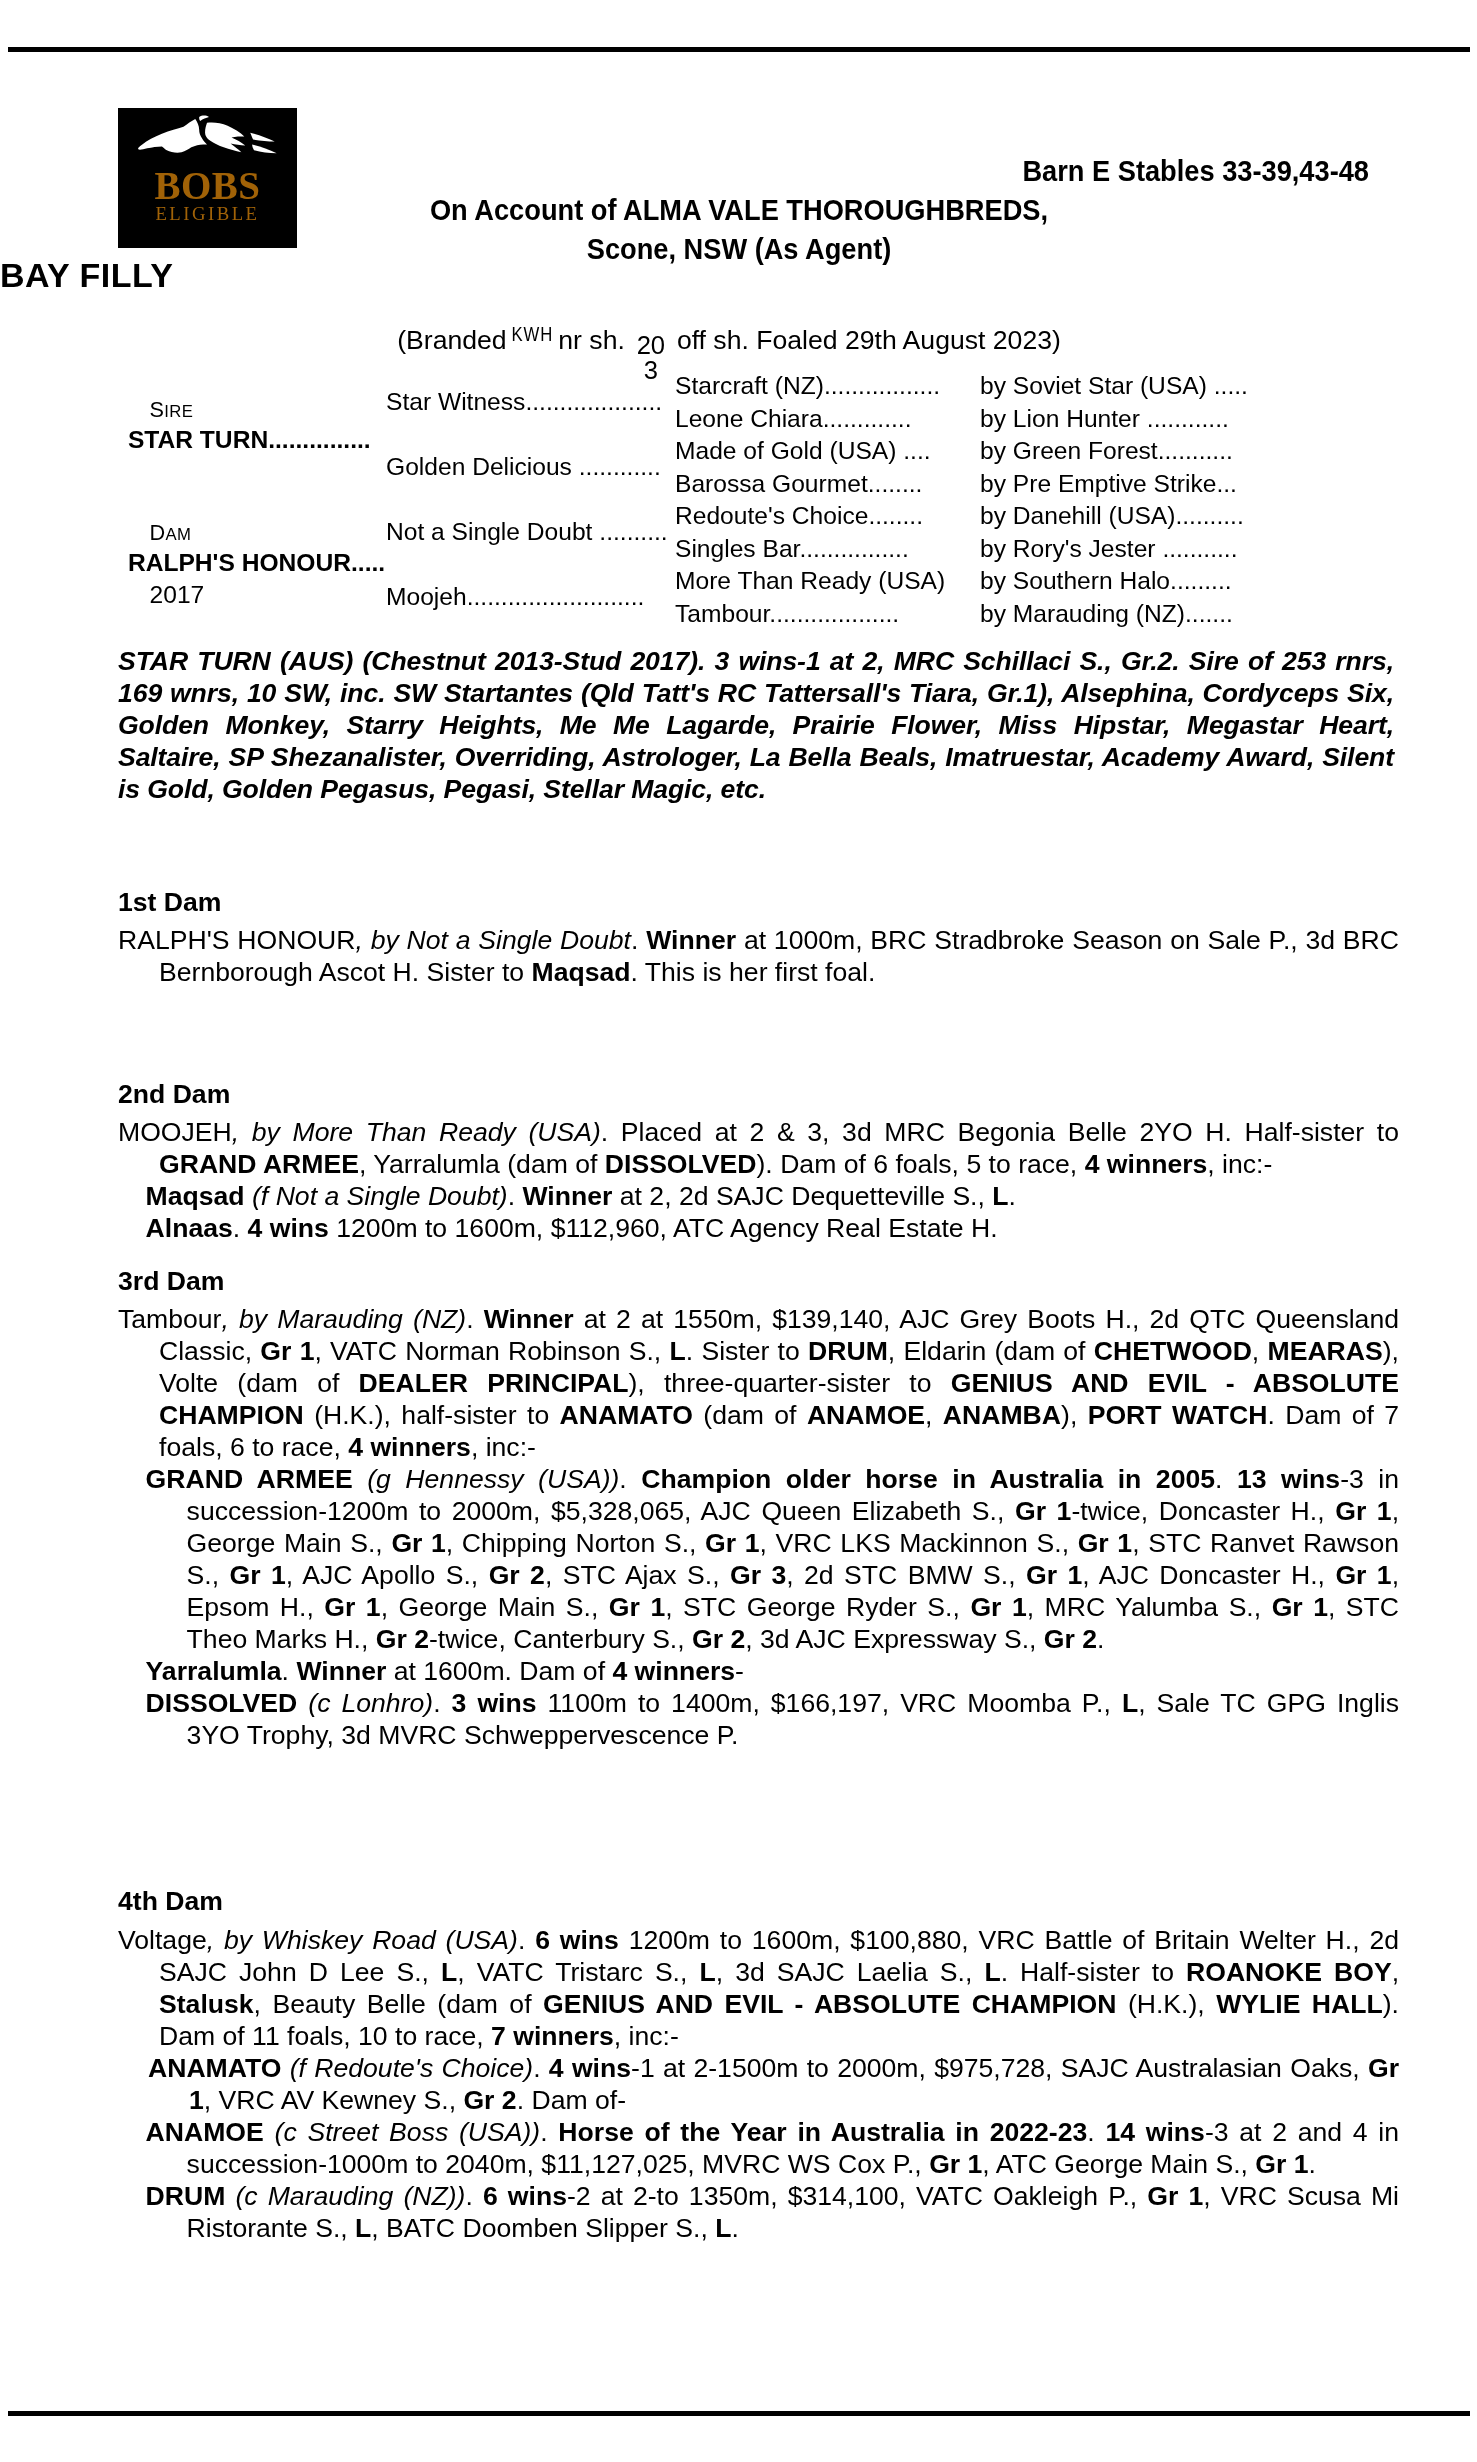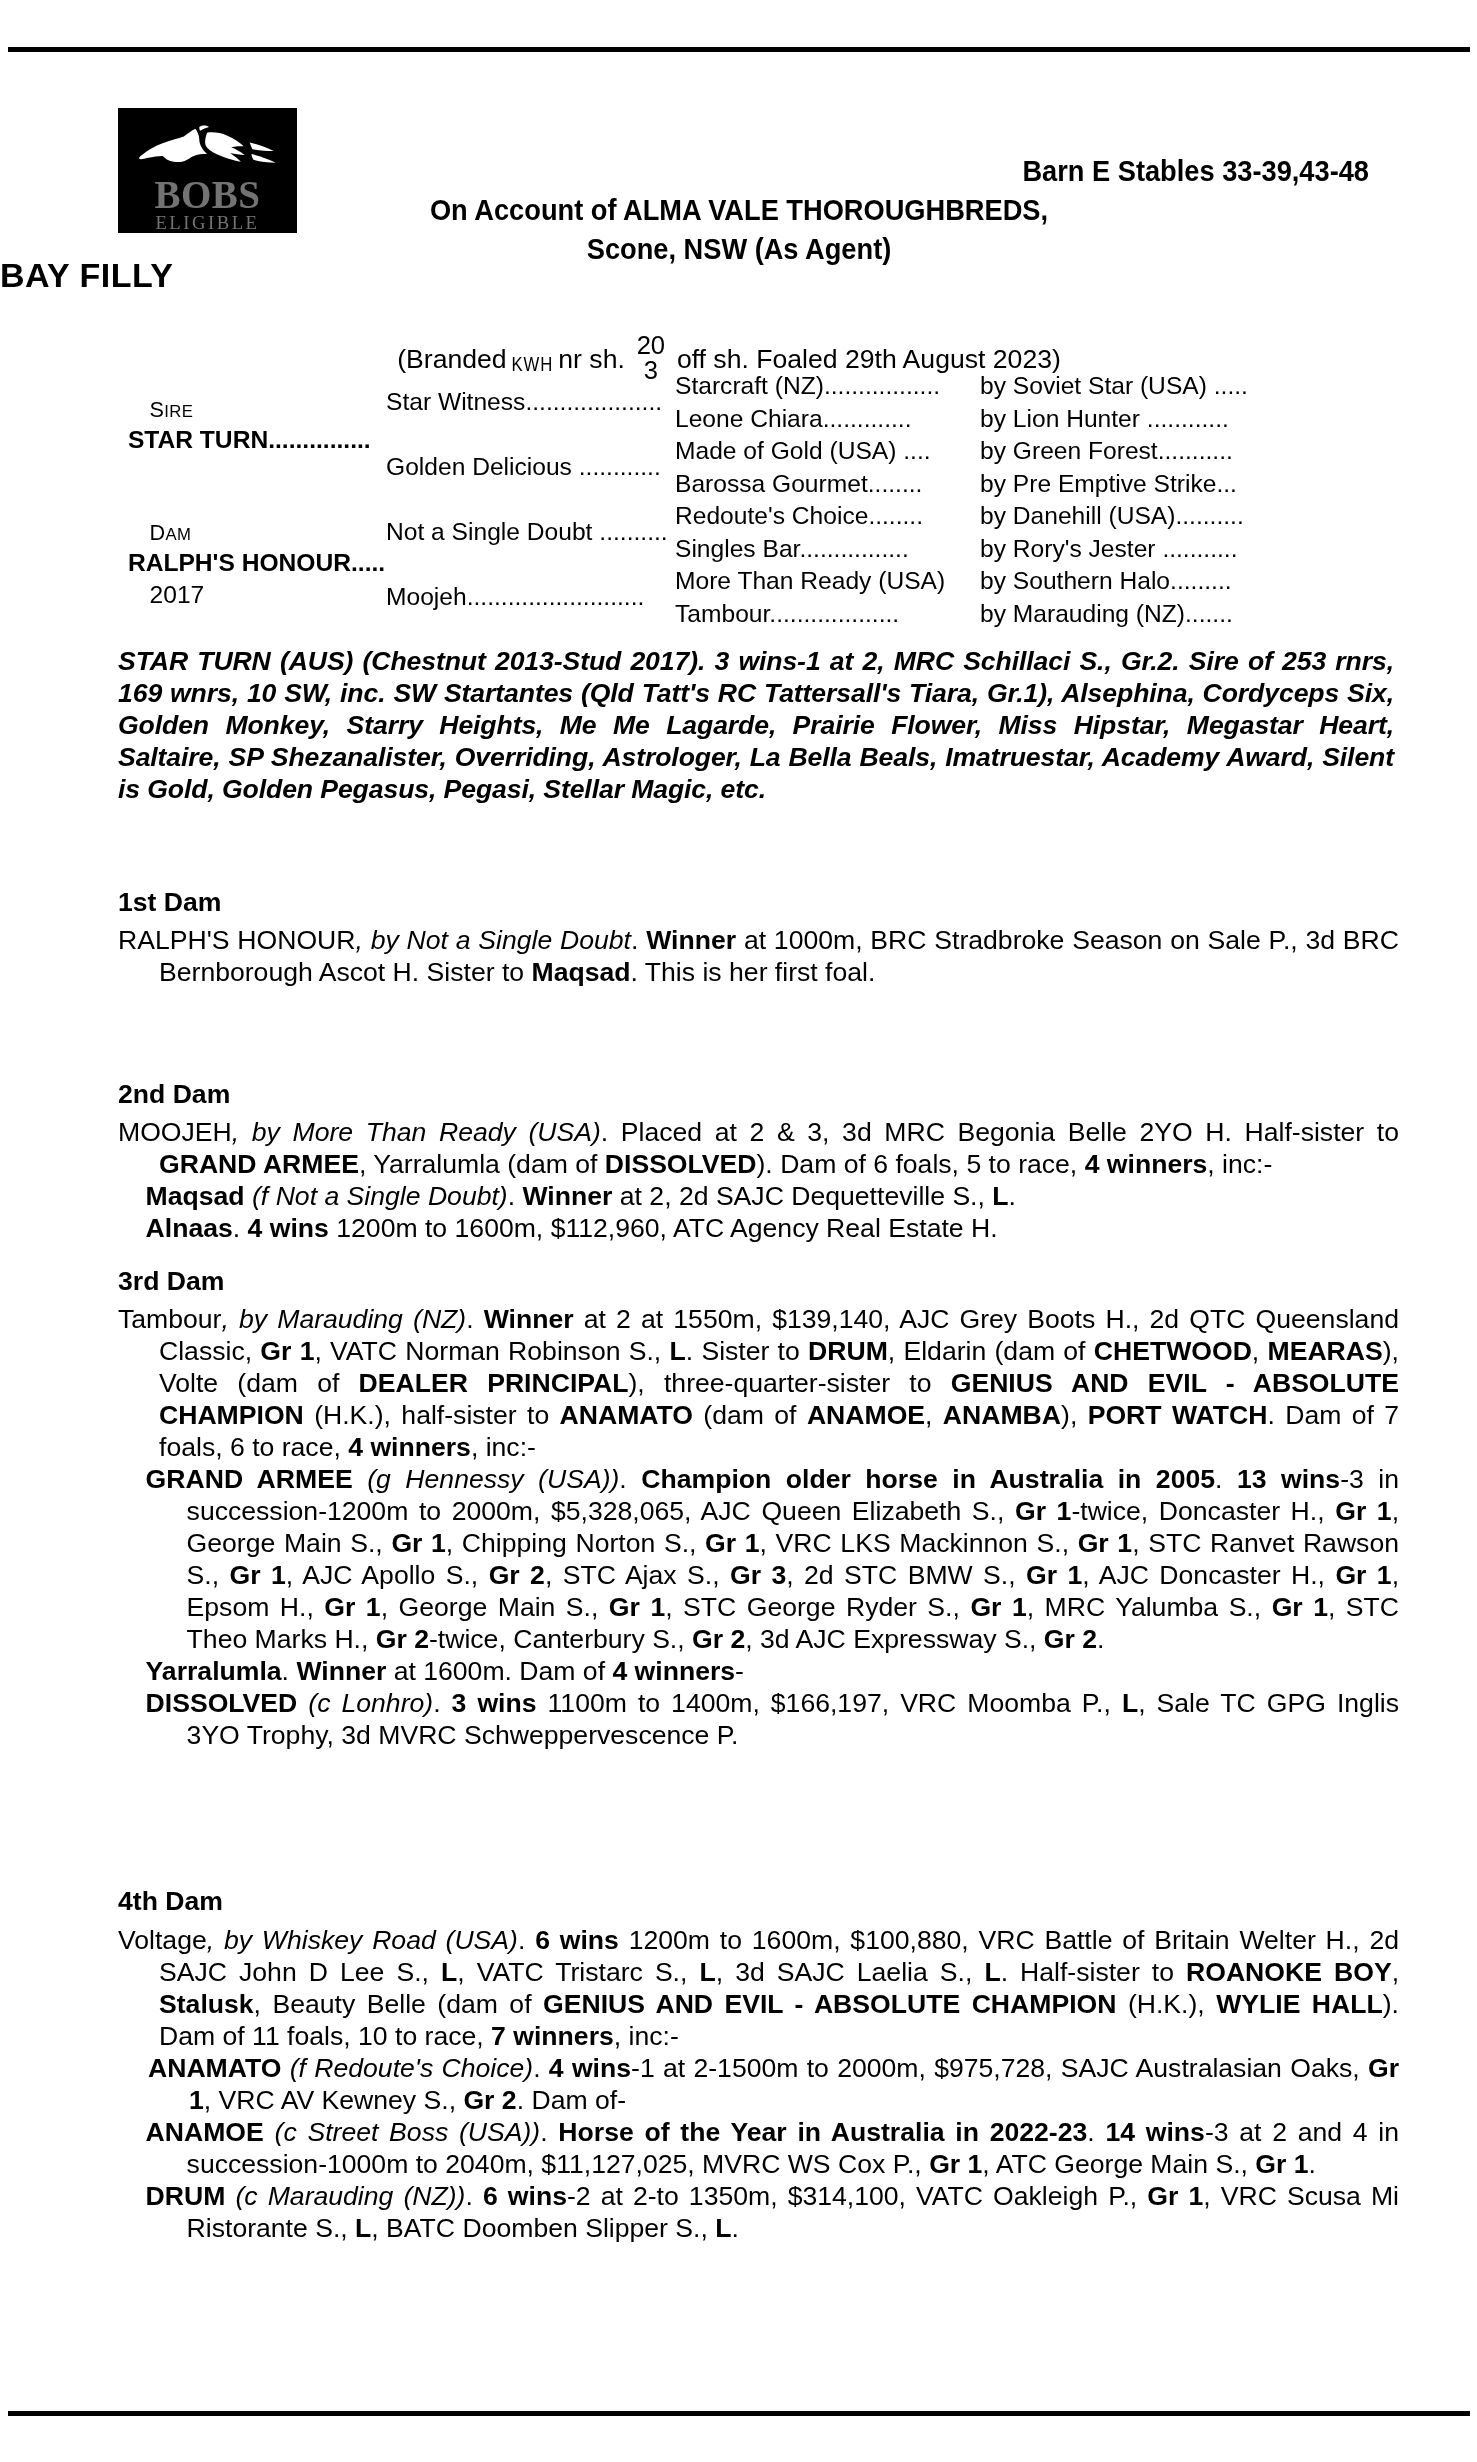--- a/index.html
+++ b/index.html
@@ -13,25 +13,25 @@
   }
   .page { position:absolute; left:0; top:0; width:1478px; height:2463px; }
 
   .rule { position:absolute; left:7.9px; width:1462px; height:4.9px; background:#000; }
   .rule-top { top:47px; }
   .rule-bottom { top:2411px; }
 
   
   .logo {
     position:absolute; left:118px; top:108px;
-    width:179px; height:125px;
-    background:#000; color:#737373;
+    width:179px; height:140px;
+    background:#000; color:#a16207;
     display:flex; flex-direction:column;
     align-items:center; justify-content:flex-start;
-    padding-top:17px; box-sizing:border-box;
+    padding-top:7px; box-sizing:border-box;
   }
   .logo-horse { width:148px; height:51px; display:block; }
   .logo-bobs {
     font-family:"Liberation Serif", serif;
     font-size:39px; font-weight:700; line-height:0.95;
     letter-spacing:0.5px; margin-top:1px;
   }
   .logo-elig {
     font-family:"Liberation Serif", serif;
     font-size:18.7px; font-weight:400; line-height:1;
@@ -65,21 +65,21 @@
   .sex-title {
     position:absolute; left:0; top:256px; width:1419px;
     text-align:left;
     font-size:34px; font-weight:700;
     letter-spacing:0.5px;
   }
 
   .brand-line {
     position:absolute; left:0; top:325px; width:1458px;
     text-align:center; font-size:26.6px;
-    display:flex; align-items:flex-end; justify-content:center;
+    display:flex; align-items:flex-start; justify-content:center;
   }
   .brand-mark {
     font-size:16.7px; letter-spacing:1px;
     display:inline-block; margin:0 4.9px;
     transform:scaleY(1.25);
   }
   .brand-frac {
     display:inline-flex; flex-direction:column;
     align-items:center; line-height:0.98;
     font-size:25.6px; margin:0 11.8px;

